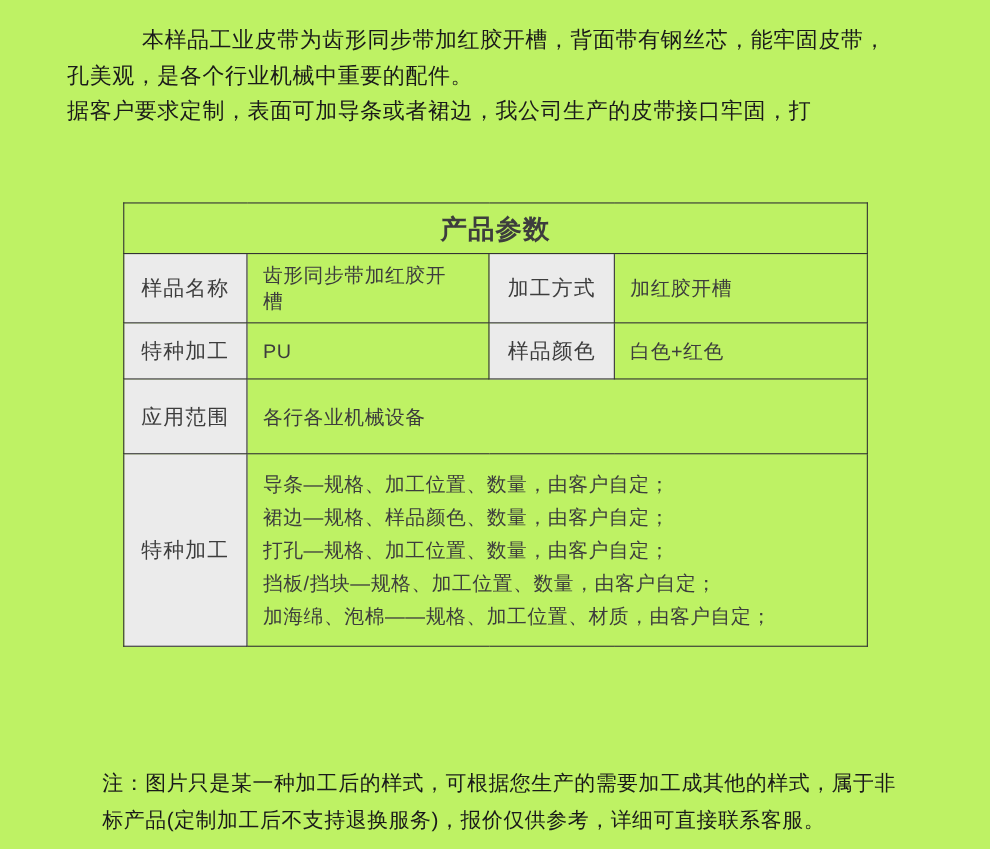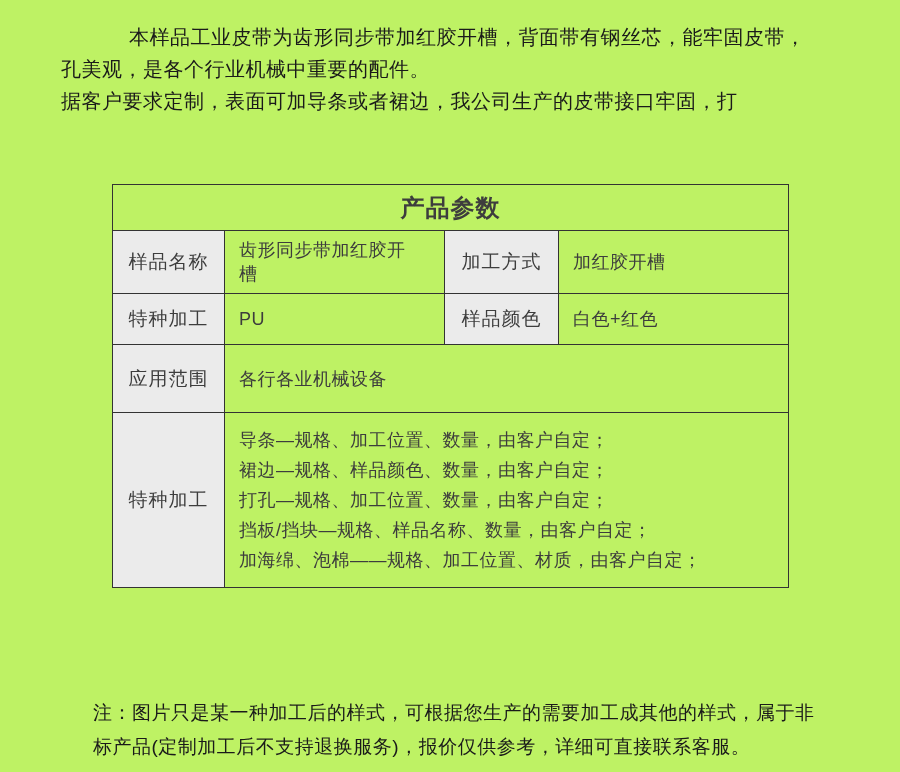--- a/index.html
+++ b/index.html
@@ -121,21 +121,21 @@
       <tr class="row-app">
         <td class="label-cell">应用范围</td>
         <td class="value-cell" colspan="3">各行各业机械设备</td>
       </tr>
       <tr class="row-special">
         <td class="label-cell">特种加工</td>
         <td class="value-cell" colspan="3">
           <div class="spec-line">导条—规格、加工位置、数量，由客户自定；</div>
           <div class="spec-line">裙边—规格、样品颜色、数量，由客户自定；</div>
           <div class="spec-line">打孔—规格、加工位置、数量，由客户自定；</div>
-          <div class="spec-line">挡板/挡块—规格、样品名称、数量，由客户自定；</div>
+          <div class="spec-line">挡板/挡块—规格、加工位置、数量，由客户自定；</div>
           <div class="spec-line">加海绵、泡棉——规格、加工位置、材质，由客户自定；</div>
         </td>
       </tr>
     </tbody>
   </table>
 
   <div class="note">
     <div class="note-line">注：图片只是某一种加工后的样式，可根据您生产的需要加工成其他的样式，属于非</div>
     <div class="note-line">标产品(定制加工后不支持退换服务)，报价仅供参考，详细可直接联系客服。</div>
   </div>

